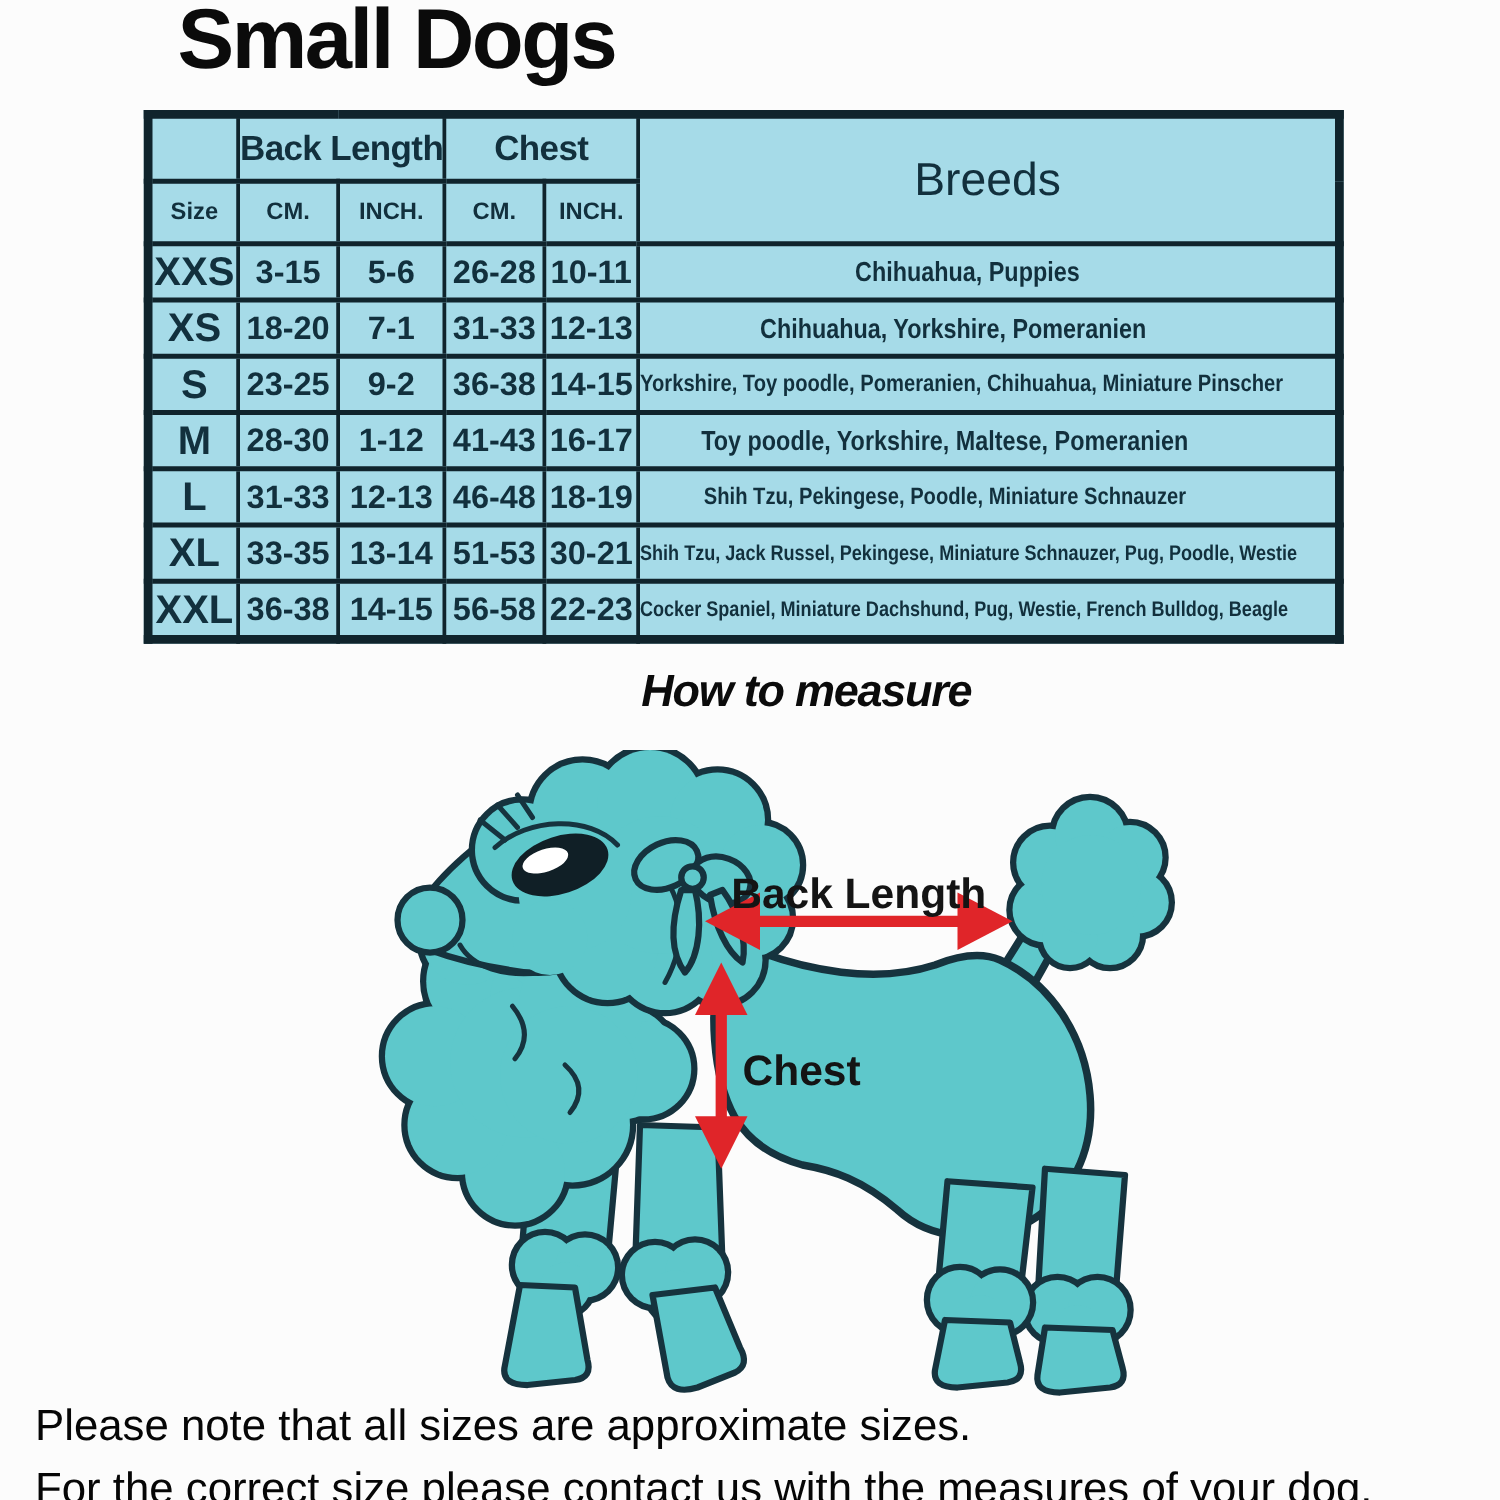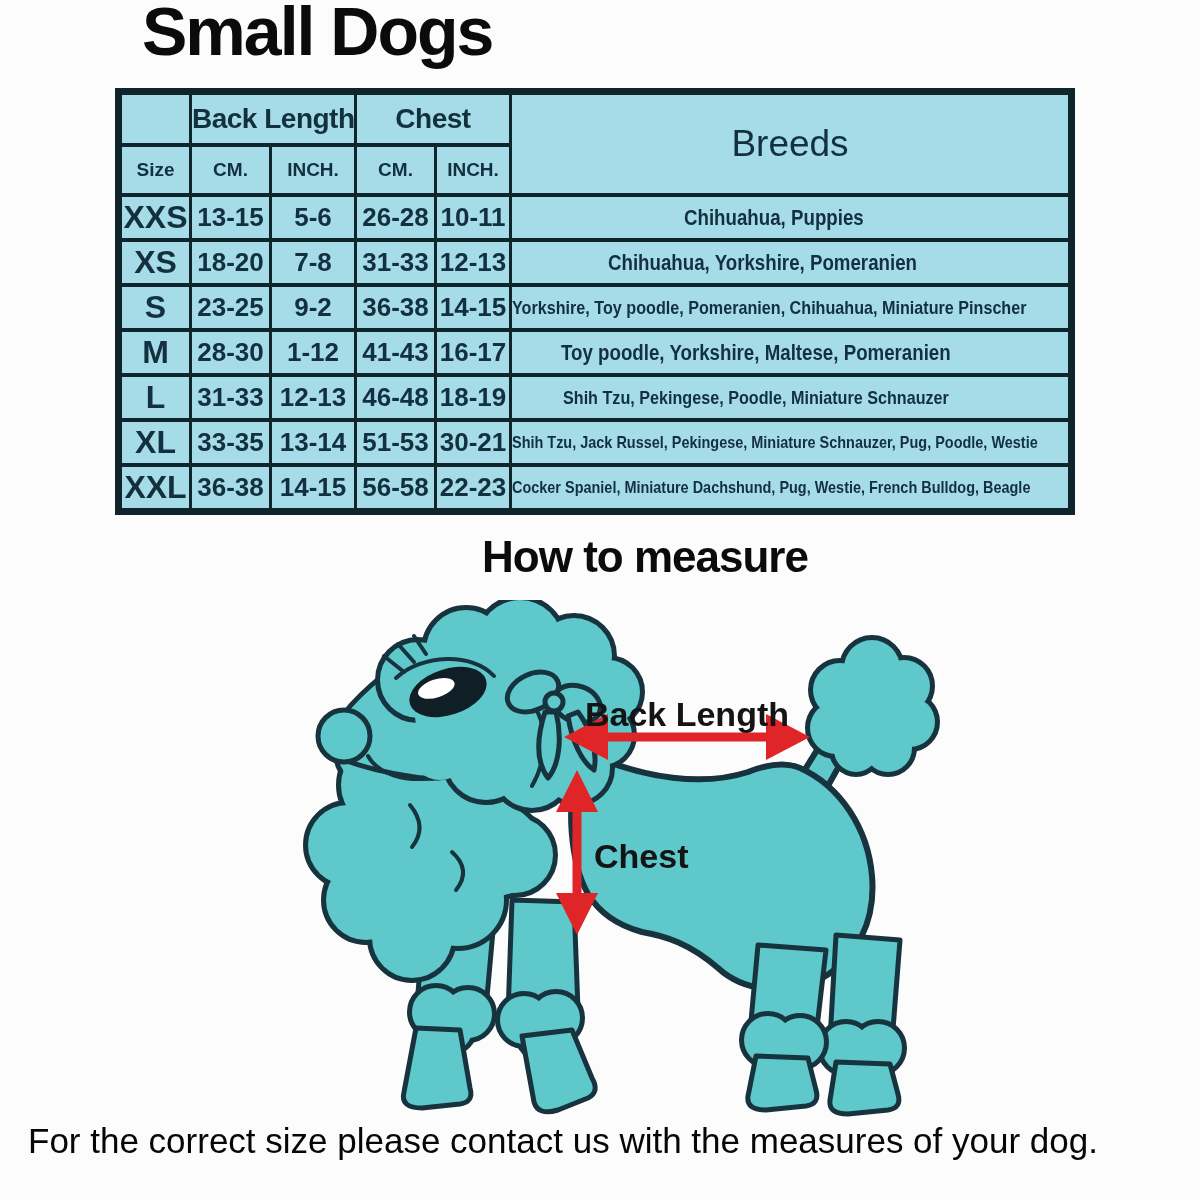--- a/index.html
+++ b/index.html
@@ -37,21 +37,21 @@
   .ghead{font-size:28px;font-weight:bold;letter-spacing:-0.5px;height:48px;}
   .breedshead{font-size:37px;font-weight:400;}
   .rhead{font-size:19px;font-weight:bold;color:var(--header-red);height:46px;}
   .csize{font-size:32px;font-weight:bold;height:41px;margin-left:22px;}
   .cnum{font-size:26px;font-weight:bold;}
   .cbreeds{text-align:left;padding-left:7px;}
   .cbreeds span{display:inline-block;transform:scaleX(0.85);transform-origin:0 50%;font-weight:bold;}
   
   .howto-title{
     position:absolute;left:90px;top:532px;width:1110px;margin:0;
-    text-align:center;font-size:44px;font-weight:bold;letter-spacing:-1px;color:#0b0b0b;
+    text-align:center;font-size:36px;font-weight:bold;letter-spacing:-1px;color:#0b0b0b;font-style:italic;
   }
   .dog-wrap{position:absolute;left:290px;top:600px;width:650px;height:520px;}
   .part{fill:var(--dog);stroke:var(--outline);stroke-width:6;stroke-linejoin:round;}
   .part5{fill:var(--dog);stroke:var(--outline);stroke-width:5;stroke-linejoin:round;}
   .fluff-s{fill:var(--dog);stroke:var(--outline);stroke-width:10;}
   .fluff-f{fill:var(--dog);stroke:none;}
   .detail{fill:none;stroke:var(--outline);stroke-width:4;stroke-linecap:round;}
   .arrow-line{stroke:var(--arrow);stroke-width:9;}
   .arrow-head{fill:var(--arrow);}
   .measure-label{font-family:"Liberation Sans",sans-serif;font-weight:bold;fill:#141414;}
@@ -86,30 +86,30 @@
       <td class="rhead">Size</td>
       <td class="rhead">CM.</td>
       <td class="rhead">INCH.</td>
       <td class="rhead">CM.</td>
       <td class="rhead">INCH.</td>
     </tr>
   </thead>
   <tbody id="size-rows">
       <tr>
         <td class="csize">XXS</td>
-        <td class="cnum">13-15</td>
+        <td class="cnum">3-15</td>
         <td class="cnum">5-6</td>
         <td class="cnum">26-28</td>
         <td class="cnum">10-11</td>
         <td class="cbreeds"><span style="font-size: 22px;">Chihuahua, Puppies</span></td>
       </tr>
       <tr>
         <td class="csize">XS</td>
         <td class="cnum">18-20</td>
-        <td class="cnum">7-8</td>
+        <td class="cnum">7-1</td>
         <td class="cnum">31-33</td>
         <td class="cnum">12-13</td>
         <td class="cbreeds"><span style="font-size: 22px;">Chihuahua, Yorkshire, Pomeranien</span></td>
       </tr>
       <tr>
         <td class="csize">S</td>
         <td class="cnum">23-25</td>
         <td class="cnum">9-2</td>
         <td class="cnum">36-38</td>
         <td class="cnum">14-15</td>
@@ -340,14 +340,15 @@
     <g>
       <line class="arrow-line" x1="287" y1="196" x2="287" y2="310"></line>
       <polygon class="arrow-head" points="287,170 266,212 308,212"></polygon>
       <polygon class="arrow-head" points="287,335 266,293 308,293"></polygon>
     </g>
     <text class="measure-label" x="304" y="268" font-size="34" text-anchor="start">Chest</text>
   </svg>
 </div>
 
 <div class="footer">
+  <div>Please note that all sizes are approximate sizes.</div>
   <div>For the correct size please contact us with the measures of your dog.</div>
 </div>
 
 </body></html>

